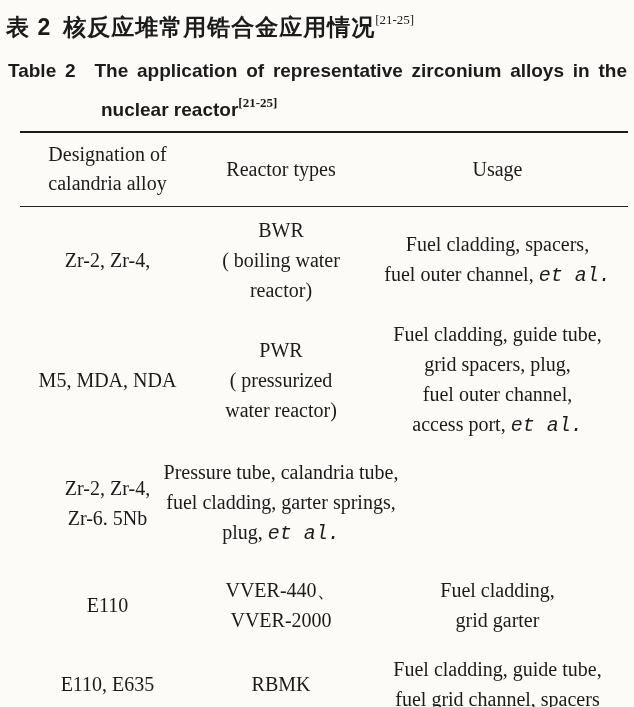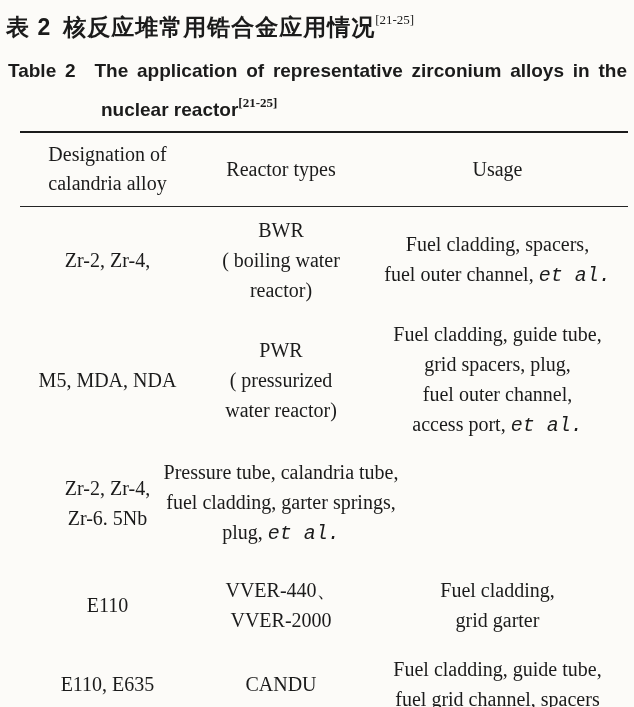--- a/index.html
+++ b/index.html
@@ -163,21 +163,21 @@
         <div class="cell col2">
           <div class="line">Fuel cladding,</div>
           <div class="line">grid garter</div>
         </div>
       </div>
       <div class="trow brow r4">
         <div class="cell col0">
           <div class="line">E110, E635</div>
         </div>
         <div class="cell col1">
-          <div class="line">CANDU</div>
+          <div class="line">RBMK</div>
         </div>
         <div class="cell col2">
           <div class="line">Fuel cladding, guide tube,</div>
           <div class="line">fuel grid channel, spacers</div>
         </div>
       </div>
     </div>
 
 </div>
 

